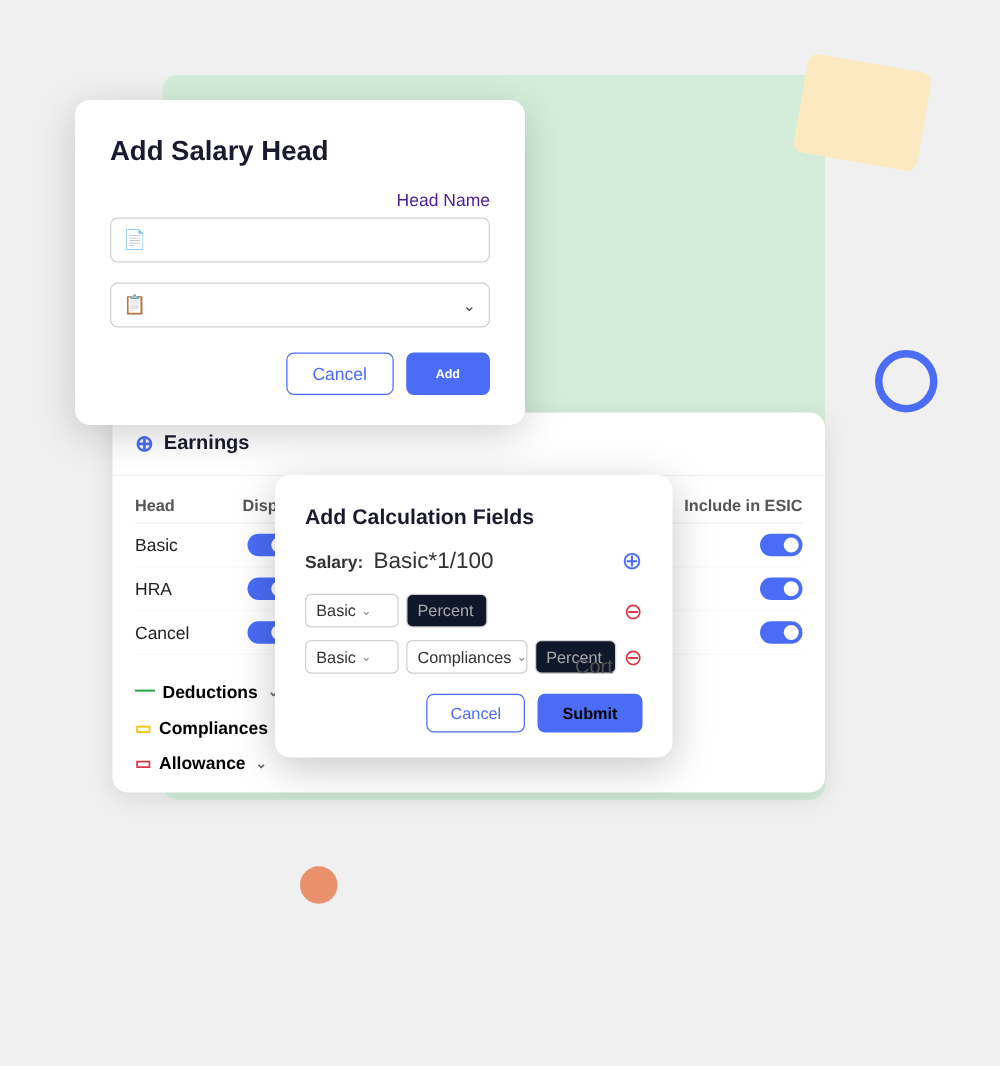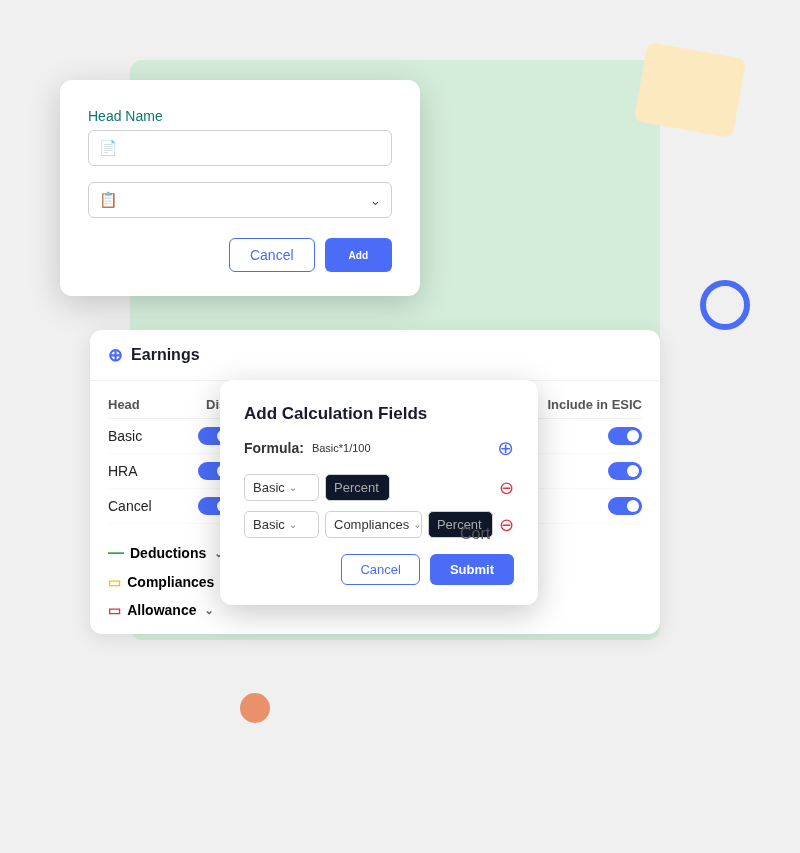--- a/index.html
+++ b/index.html
@@ -72,23 +72,24 @@
       font-weight: 700;
       color: #1a1a2e;
       margin-bottom: 18px;
     }
     .form-group {
       margin-bottom: 16px;
     }
     .form-group label {
       display: block;
       font-size: 14px;
-      color: #0f766e;
+      color: #4c1d95;
       margin-bottom: 6px;
       font-weight: 500;
+      text-align: right;
     }
     .input-with-icon {
       display: flex;
       align-items: center;
       border: 1.5px solid #d0d0d0;
       border-radius: 6px;
       padding: 8px 10px;
       background: #fff;
     }
     .input-with-icon .icon {
@@ -186,21 +187,21 @@
     }
     .earnings-table {
       padding: 10px 18px;
     }
     .table-header {
       display: flex;
       align-items: center;
       padding: 6px 0;
       border-bottom: 1px solid #f0f0f0;
     }
-    .col-head { width: 98px; font-size: 13px; color: #555; font-weight: 600; }
+    .col-head { width: 86px; font-size: 13px; color: #555; font-weight: 600; }
     .col-display { width: 80px; font-size: 13px; color: #555; font-weight: 600; }
     .col-f { width: 80px; font-size: 13px; color: #555; font-weight: 600; }
     .col-esic { font-size: 13px; color: #555; font-weight: 600; margin-left: auto; }
 
     .table-row {
       display: flex;
       align-items: center;
       padding: 8px 0;
       border-bottom: 1px solid #f9f9f9;
     }
@@ -270,21 +271,21 @@
       align-items: center;
       margin-bottom: 16px;
       gap: 8px;
     }
     .formula-label {
       font-size: 14px;
       font-weight: 600;
       color: #333;
     }
     .formula-value {
-      font-size: 11px;
+      font-size: 18px;
       color: #333;
     }
     .formula-add {
       margin-left: auto;
       color: #4a6cf7;
       font-size: 20px;
       cursor: pointer;
       line-height: 1;
     }
     .calc-row {
@@ -337,21 +338,21 @@
       color: #4a6cf7;
       font-size: 13px;
       font-weight: 500;
       cursor: pointer;
     }
     .btn-submit {
       padding: 7px 20px;
       border: none;
       border-radius: 6px;
       background: #4a6cf7;
-      color: #ffffff;
+      color: #000000;
       font-size: 13px;
       font-weight: 600;
       cursor: pointer;
     }
 
     
     .cort-label {
       position: absolute;
       top: 525px;
       left: 460px;
@@ -362,20 +363,21 @@
   </style>
 </head>
 <body>
 
 <div class="bg-green"></div>
 <div class="bg-yellow-shape"></div>
 <div class="bg-circle-blue"></div>
 <div class="bg-circle-orange"></div>
 
 <div class="modal-salary">
+  <h2>Add Salary Head</h2>
 
   <div class="form-group">
     <label>Head Name</label>
     <div class="input-with-icon">
       <span class="icon">📄</span>
       <input type="text" style="">
     </div>
   </div>
 
   <div class="form-group">
@@ -456,21 +458,21 @@
       <span>Allowance</span>
       <span class="chevron-sm">⌄</span>
     </div>
   </div>
 </div>
 
 <div class="modal-calc">
   <h3>Add Calculation Fields</h3>
 
   <div class="formula-row">
-    <span class="formula-label">Formula:</span>
+    <span class="formula-label">Salary:</span>
     <span class="formula-value">Basic*1/100</span>
     <span class="formula-add">⊕</span>
   </div>
 
   <div class="calc-row">
     <div class="calc-select">
       <span>Basic</span>
       <span class="chev">⌄</span>
     </div>
     <span class="calc-text">Percent</span>

